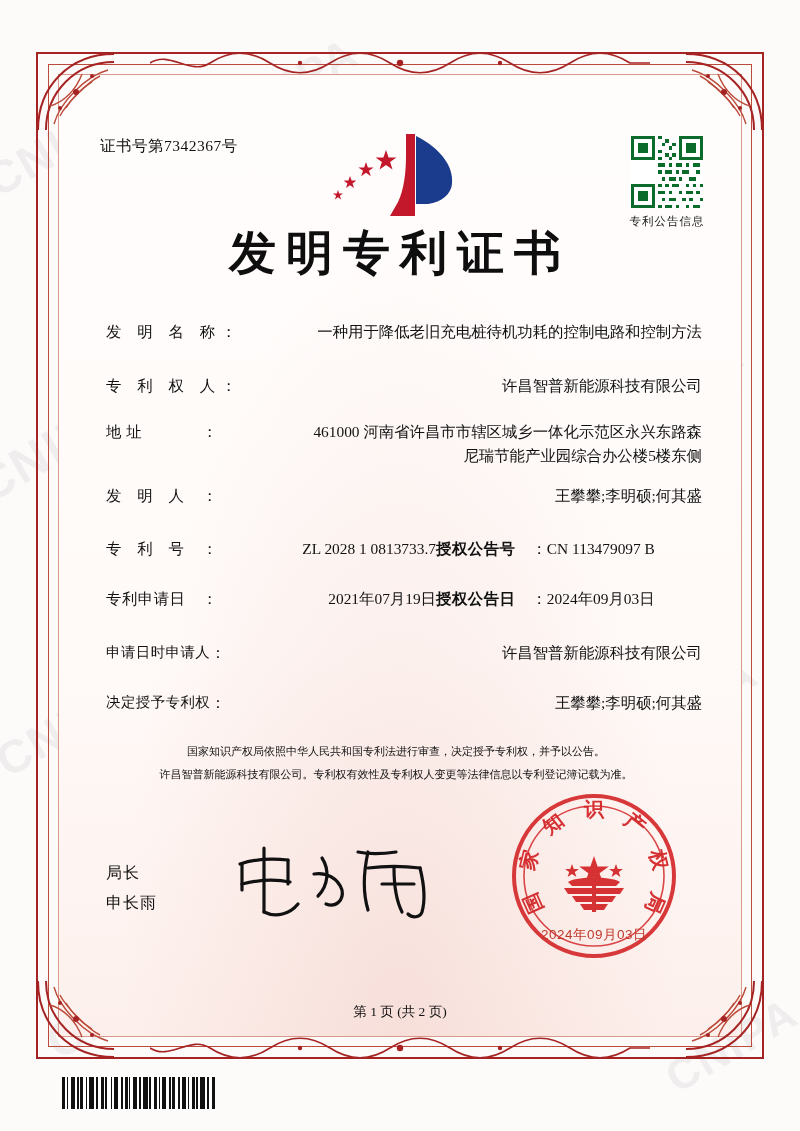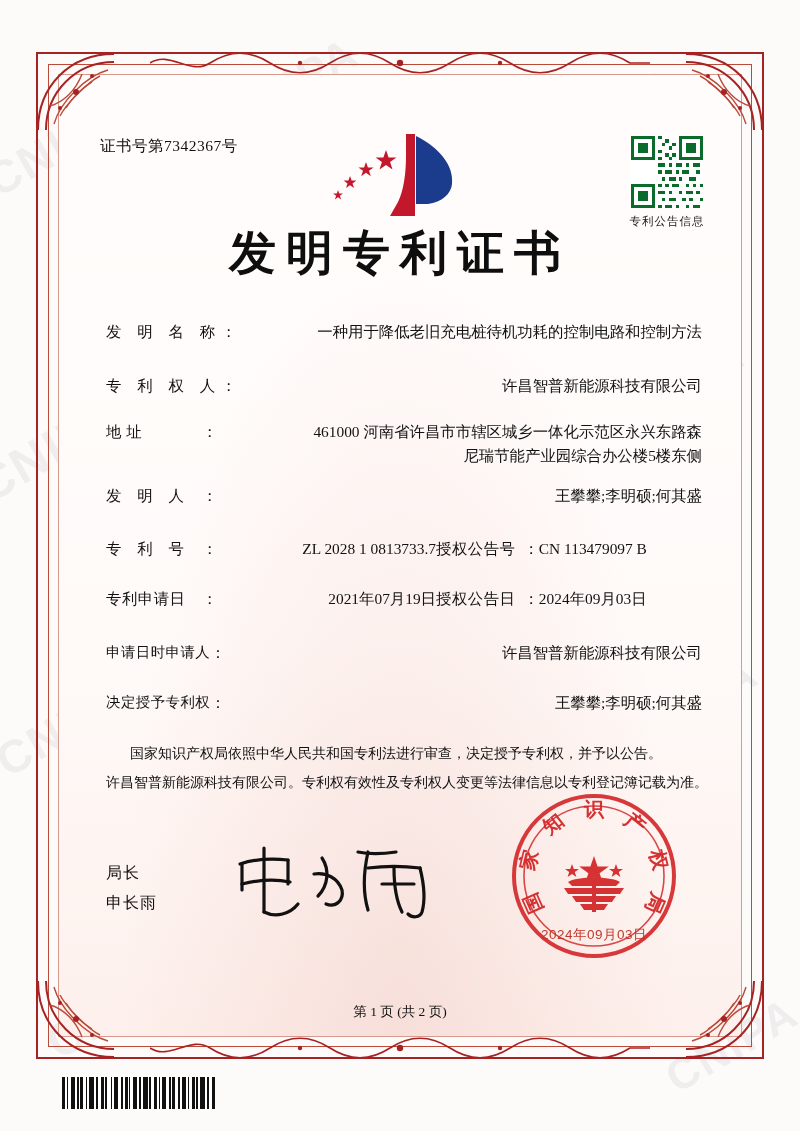--- a/index.html
+++ b/index.html
@@ -168,29 +168,29 @@
 
   .sp-16 { height: 16px; }
   .sp-22 { height: 22px; }
   .sp-26 { height: 26px; }
   .sp-30 { height: 30px; }
 
   .two-col { display:flex; }
   .two-col .cell { display:flex; }
   .two-col .cell.left { flex: 0 0 330px; }
   .two-col .cell .lbl { flex: 0 0 96px; }
-  .two-col .cell.right .lbl { flex: 0 0 auto; margin-right: 8px; }
+  .two-col .cell.right .lbl { flex: 0 0 auto; margin-right: 16px; font-weight: bold; }
 
   .small-lbl { font-size: 14.4px; }
 
   .legal {
     position: absolute;
     left: 48px; right: 56px;
     top: 666px;
-    font-size: 14px;
+    font-size: 11px;
     color: #111;
     line-height: 2.05;
     text-align: center;
     font-family: Liberation Serif, serif;
   }
   .legal div { white-space: nowrap; }
 
   .sign-block {
     position: absolute;
     left: 48px;

